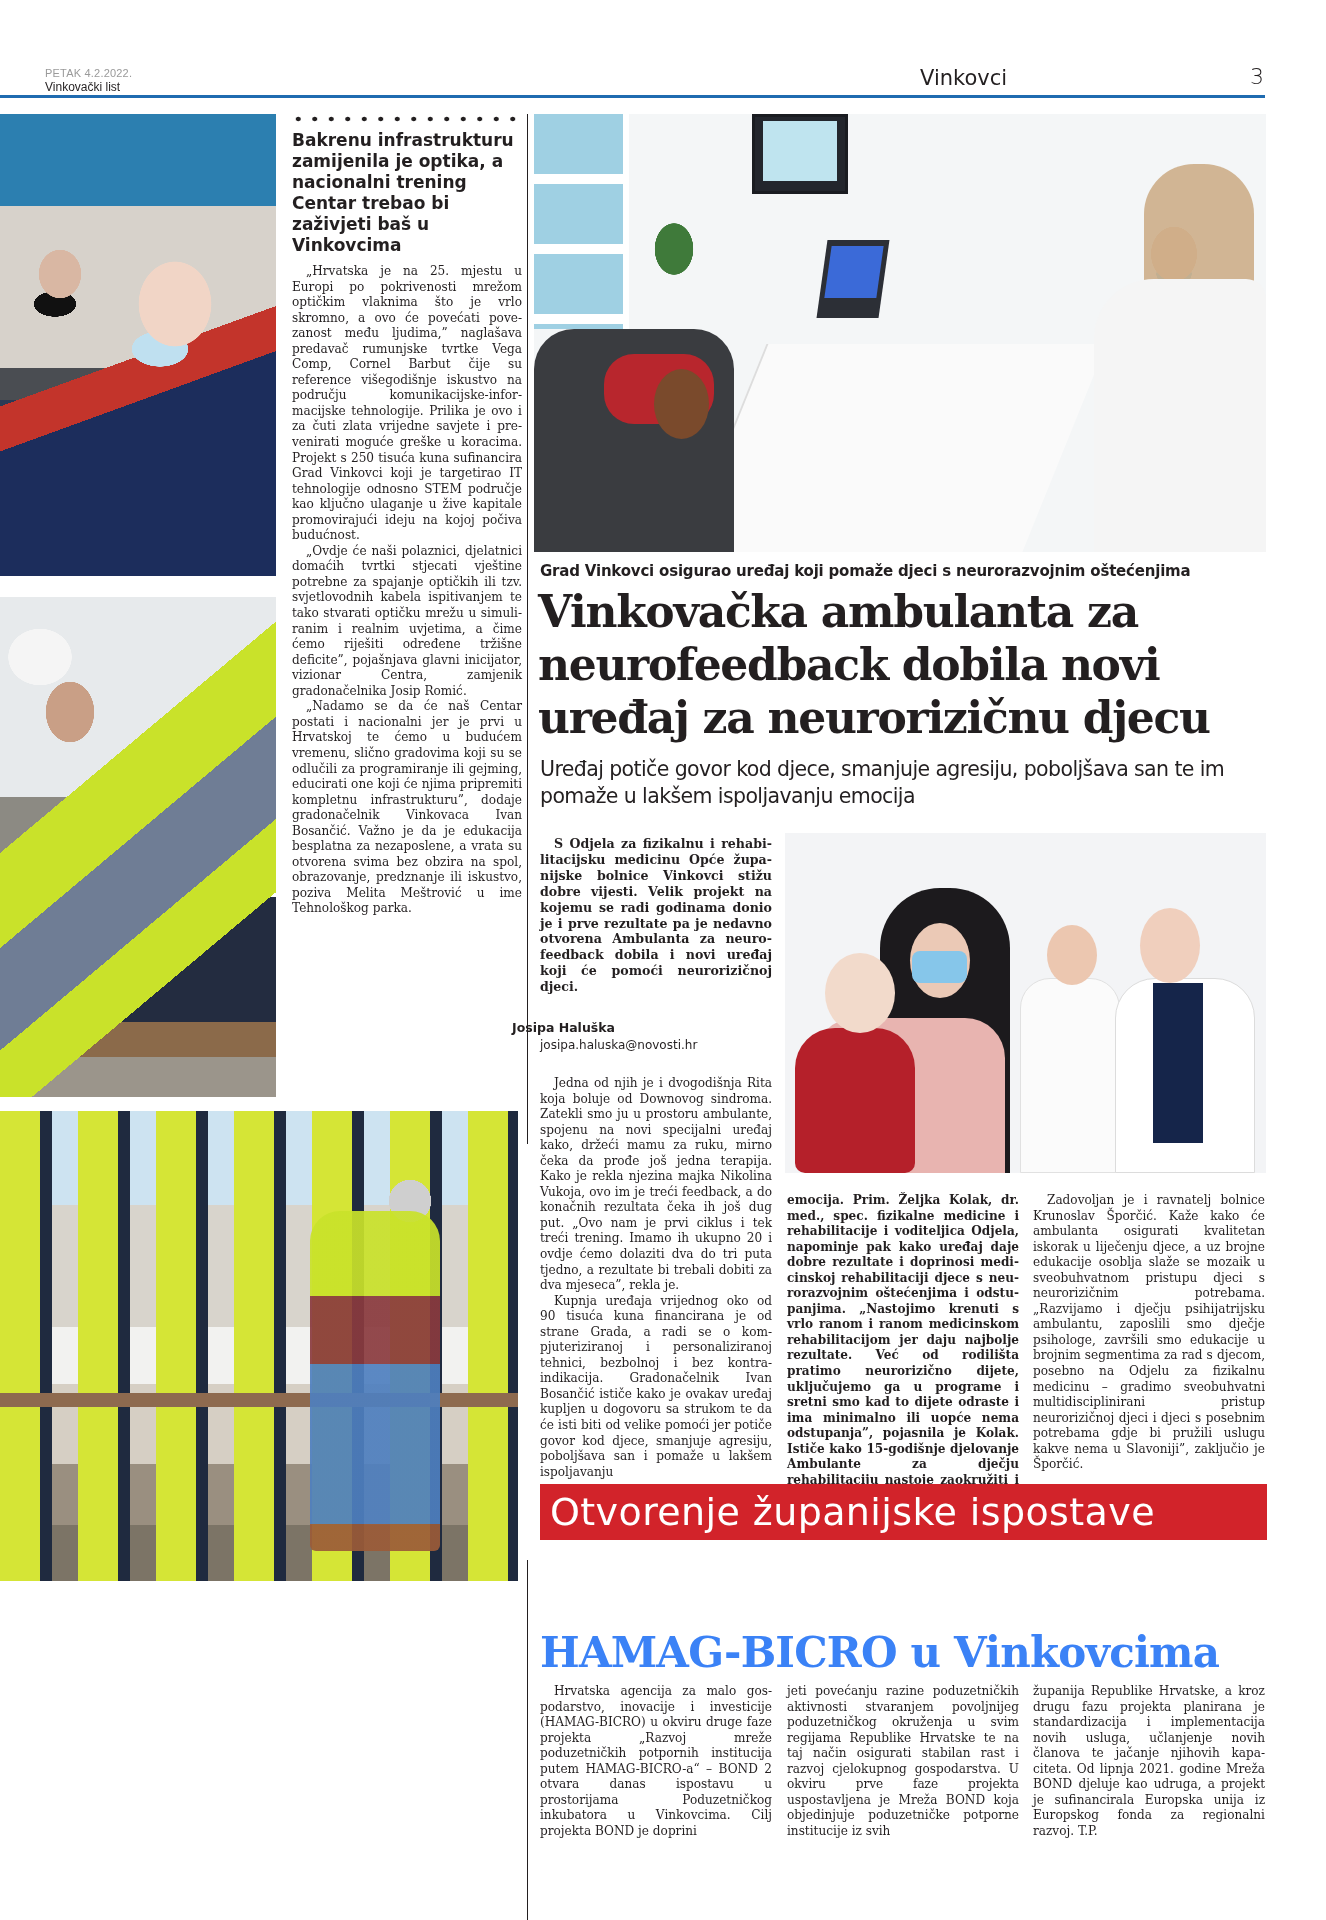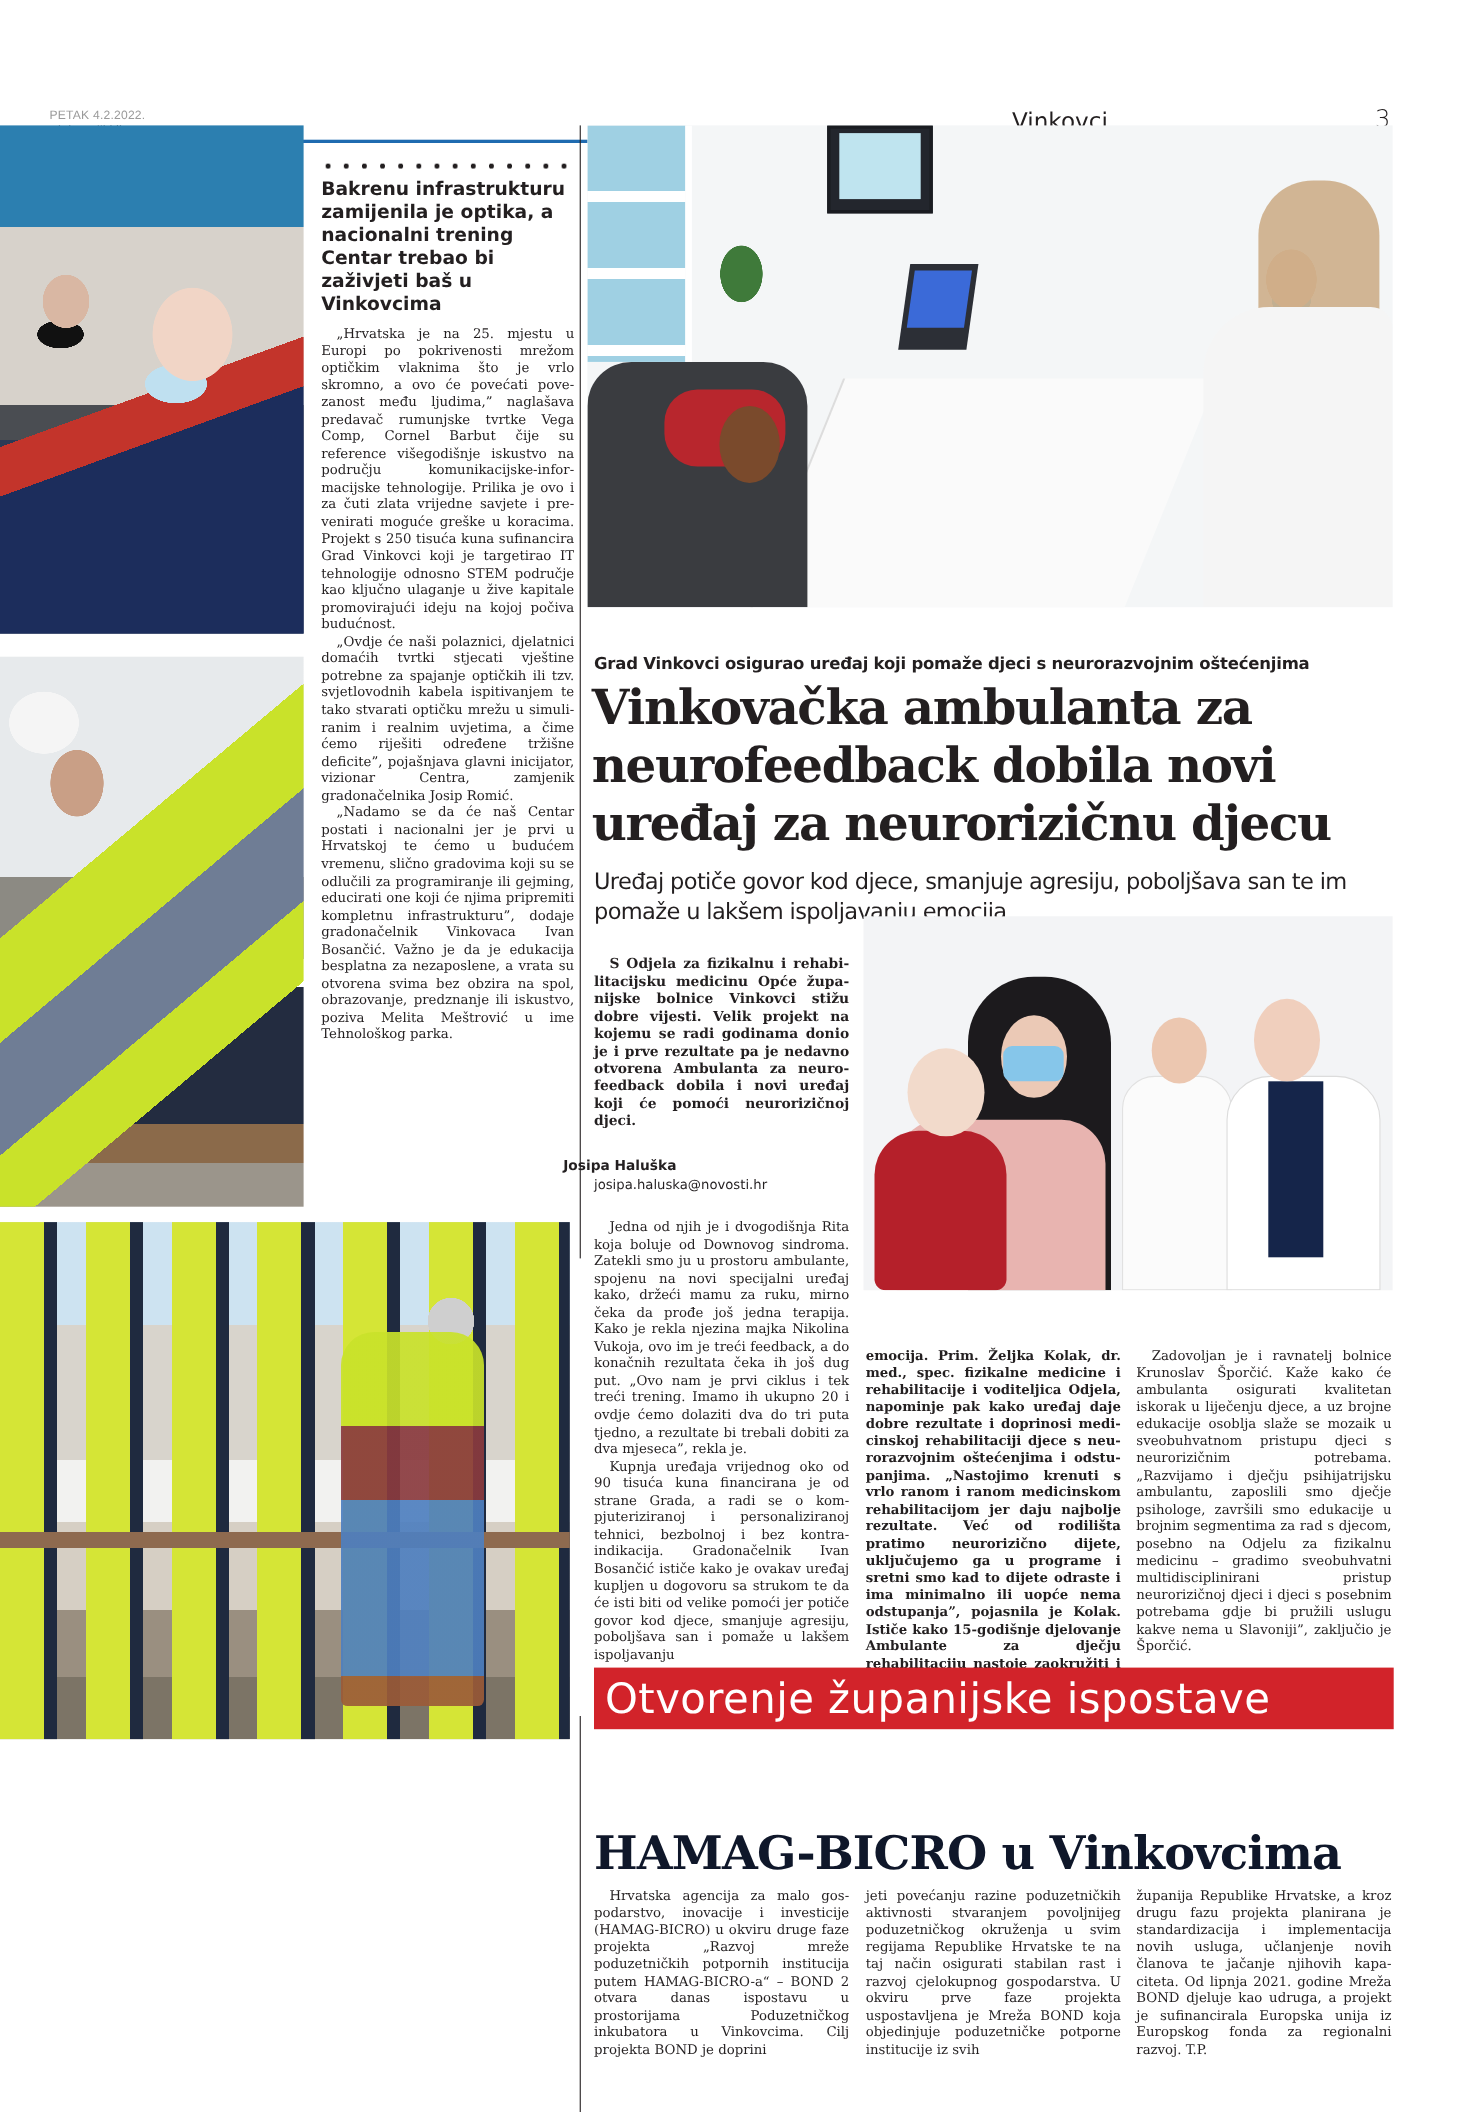--- a/index.html
+++ b/index.html
@@ -1,19 +1,19 @@
 <!DOCTYPE html>
 <html><head>
 <meta charset="utf-8">
 <style>
   * { box-sizing: border-box; margin: 0; padding: 0; }
   html, body { width: 1326px; height: 1920px; background: #ffffff; overflow: hidden; }
   body { position: relative; font-family: "DejaVu Serif", serif; color: #231f20; }
 
-  .abs { position: absolute; margin-top: 32px; }
+  .abs { position: absolute; }
 
   
   .hdr-date { left: 45px; top: 67px; font-family: "Liberation Sans", sans-serif; font-size: 11px; color: #9a9a9a; letter-spacing: 0.2px; }
   .hdr-paper { left: 45px; top: 80px; font-family: "Liberation Sans", sans-serif; font-size: 12px; color: #231f20; }
   .hdr-section { left: 920px; top: 66px; width: 180px; font-family: "DejaVu Sans", sans-serif; font-size: 21px; color: #231f20; }
   .hdr-page { left: 1250px; top: 64px; font-family: "DejaVu Sans", sans-serif; font-size: 22px; color: #231f20; font-weight: 300; }
   .hdr-rule { left: 0; top: 95px; width: 1265px; height: 3px; background: #1f6bb0; }
 
   
   .photo { position: absolute; overflow: hidden; }
@@ -101,21 +101,21 @@
   .lede { left: 540px; top: 836px; width: 232px; font-family: "DejaVu Serif", serif; font-weight: bold; font-size: 12.6px; line-height: 15.9px; text-align: justify; color: #231f20; }
   .lede p { text-indent: 14px; }
   .byline-name { left: 512px; top: 1020px; font-family: "DejaVu Sans", sans-serif; font-weight: bold; font-size: 12.5px; color: #231f20; }
   .byline-email { left: 540px; top: 1038px; font-family: "DejaVu Sans", sans-serif; font-size: 12px; color: #231f20; }
   .col-a { left: 540px; top: 1076px; width: 232px; }
   .col-b { left: 787px; top: 1193px; width: 232px; font-weight: bold; }
   .col-c { left: 1033px; top: 1193px; width: 232px; }
 
   
   .red-banner { left: 540px; top: 1484px; width: 727px; height: 56px; background: #d2232a; color: #ffffff; font-family: "DejaVu Sans", sans-serif; font-size: 38px; line-height: 56px; padding-left: 10px; letter-spacing: 0.4px; white-space: nowrap; overflow: hidden; }
-  .bottom-headline { left: 540px; top: 1627px; width: 735px; font-family: "DejaVu Serif", serif; font-weight: bold; font-size: 42px; line-height: 52px; color: #0f172a; letter-spacing: -0.8px; white-space: nowrap; }
+  .bottom-headline { left: 540px; top: 1627px; width: 735px; font-family: "DejaVu Serif", serif; font-weight: bold; font-size: 42px; line-height: 52px; color: #3b82f6; letter-spacing: -0.8px; white-space: nowrap; }
   .bcol-a { left: 540px; top: 1684px; width: 232px; }
   .bcol-b { left: 787px; top: 1684px; width: 232px; }
   .bcol-c { left: 1033px; top: 1684px; width: 232px; }
 </style>
 </head>
 <body>
 
 <div class="abs hdr-date">PETAK 4.2.2022.</div>
 <div class="abs hdr-paper">Vinkovački list</div>
 <div class="abs hdr-section">Vinkovci</div>

